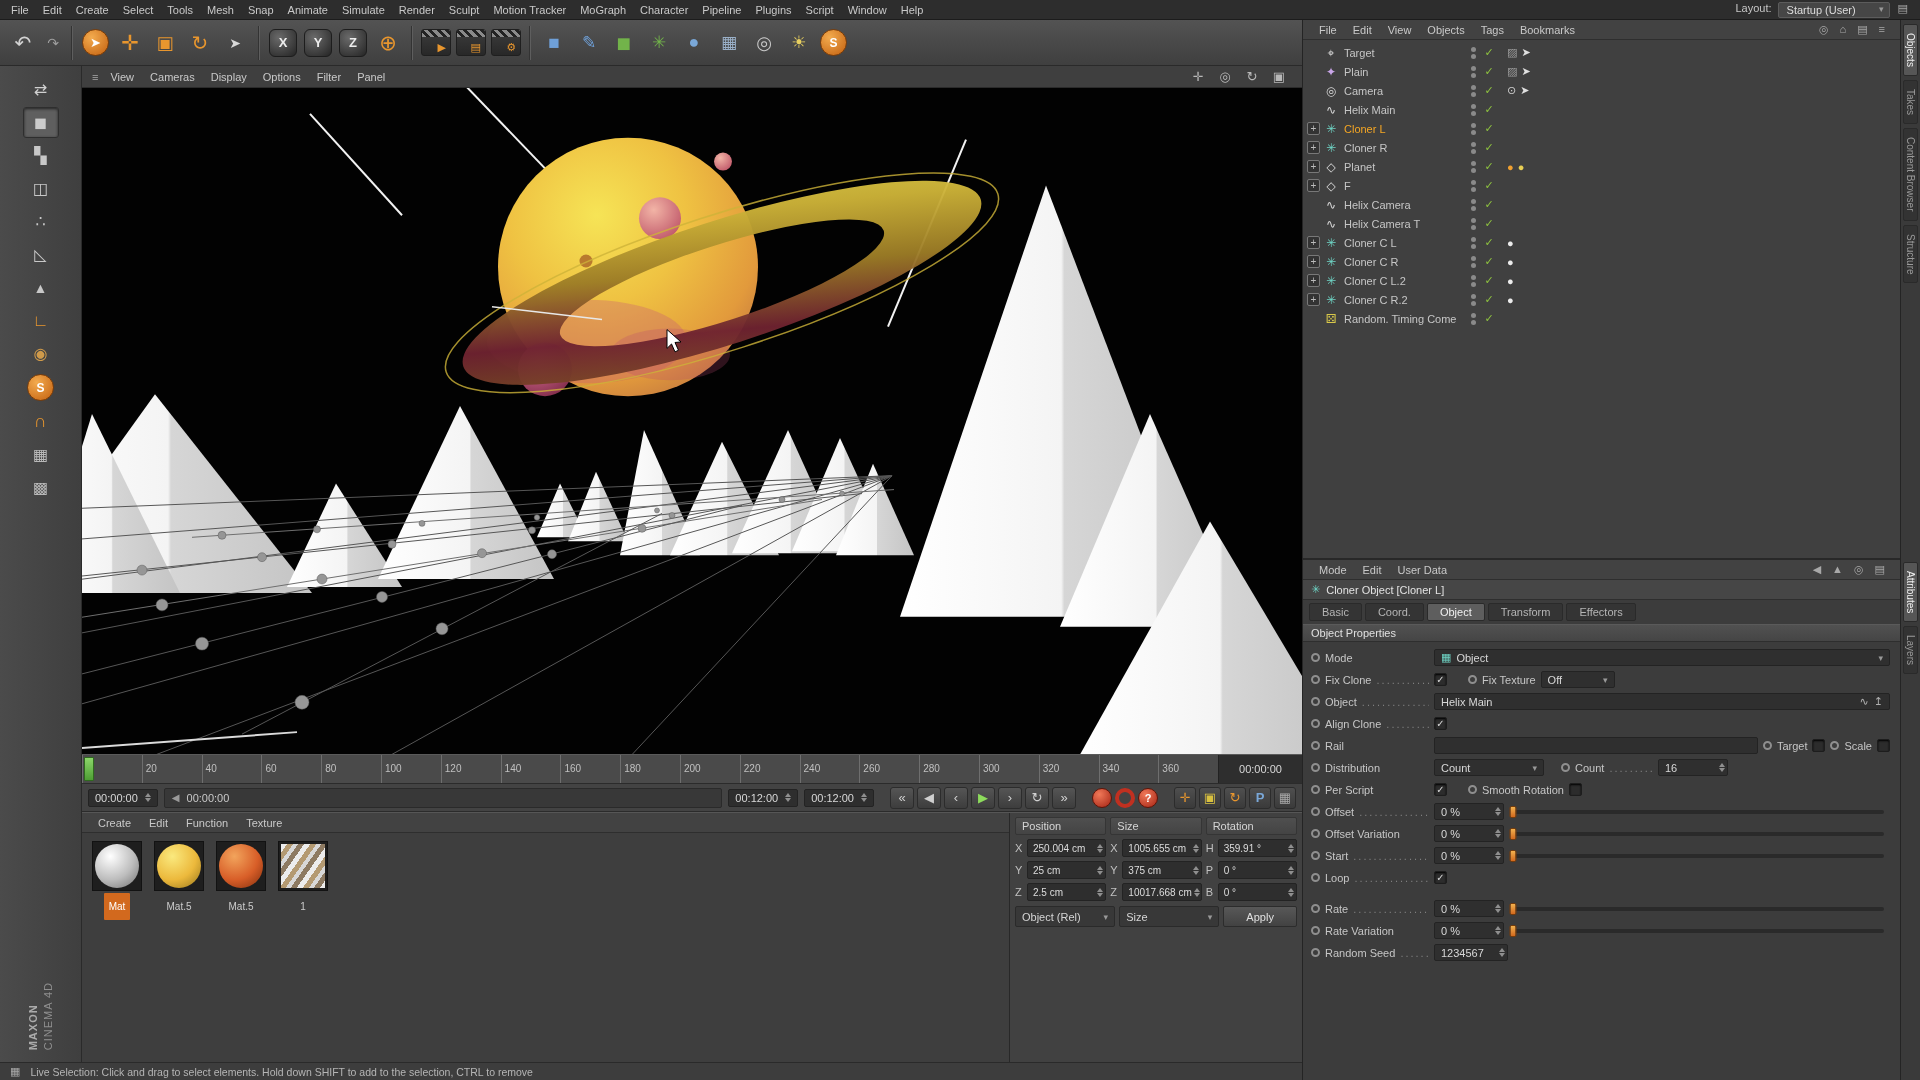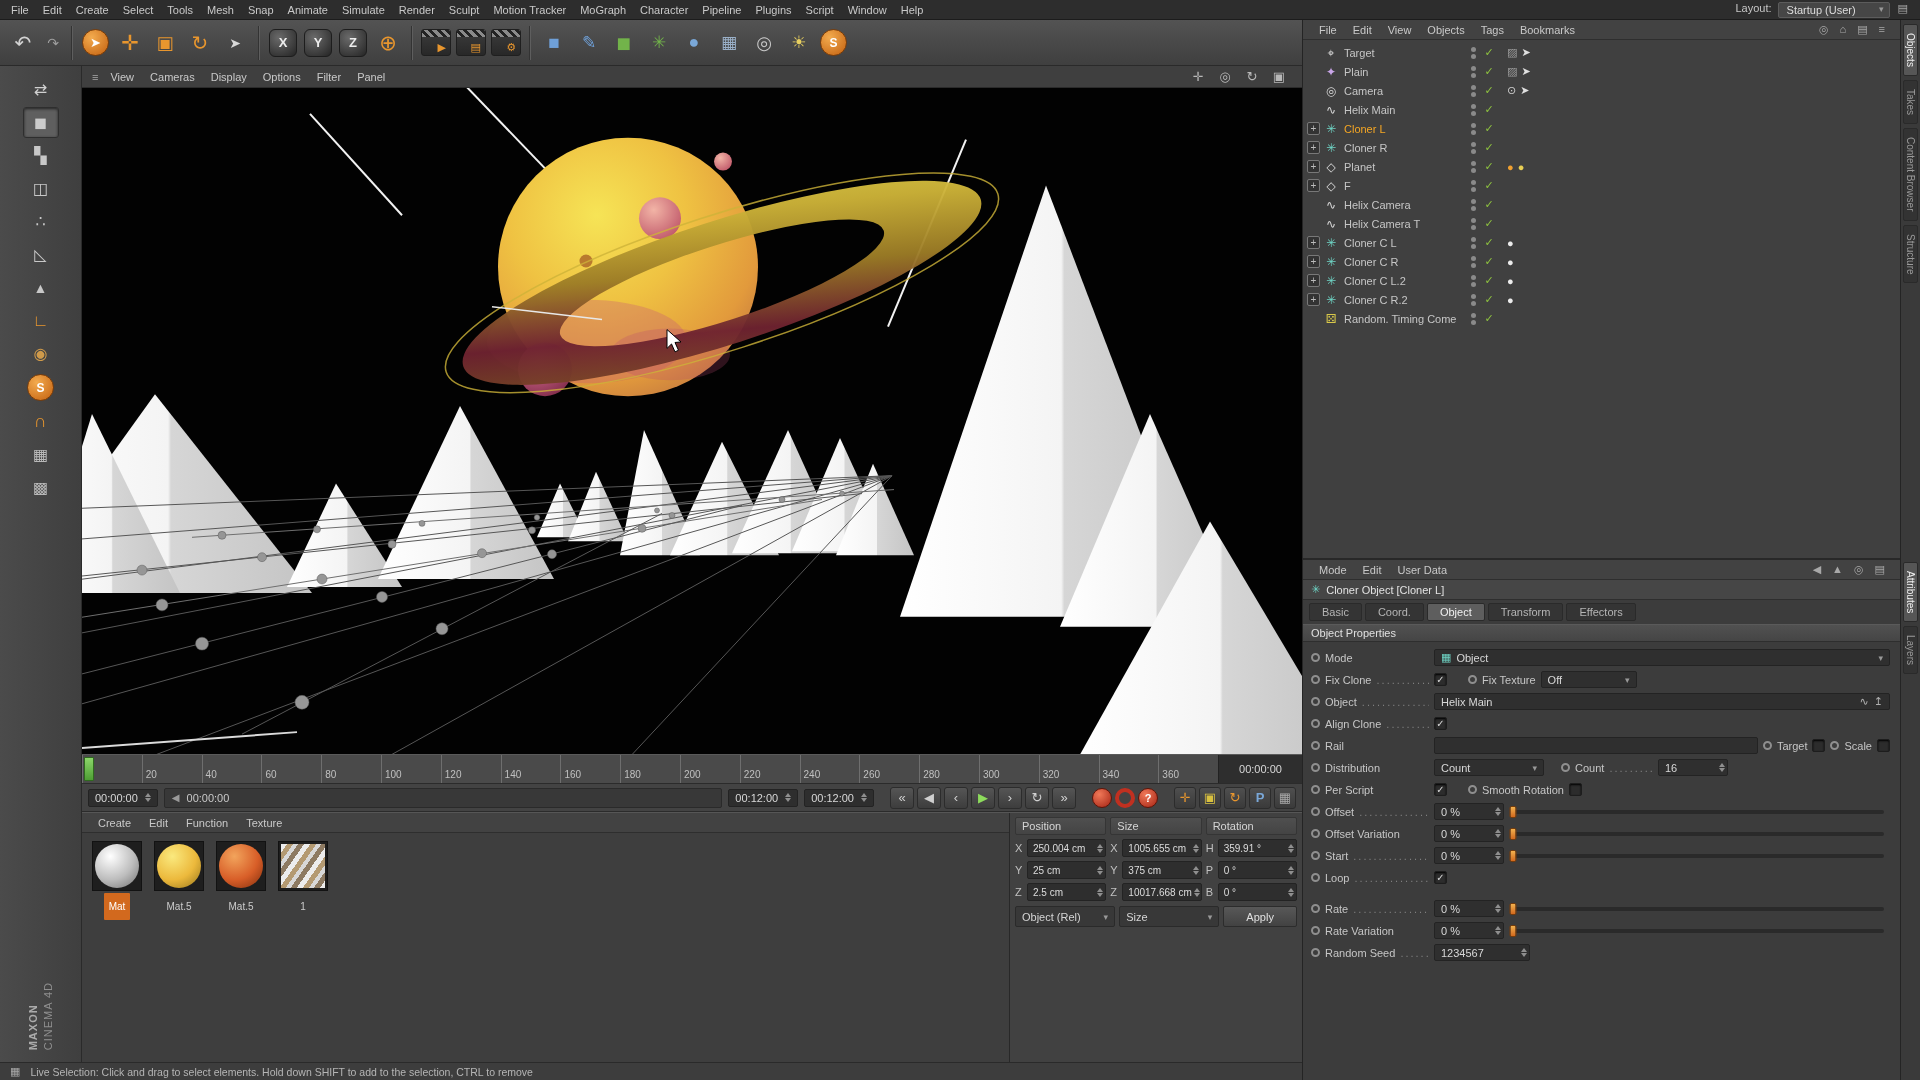--- a/index.html
+++ b/index.html
@@ -37,21 +37,21 @@
 .center{flex:1;display:flex;flex-direction:column;min-width:0;background:#3c3c3c}
 .vp-menubar{height:22px;background:#3f3f3f;border-bottom:1px solid #2b2b2b;display:flex;align-items:center;padding:0 8px;gap:2px;flex:none}
 .vp-menubar .menu-item{padding:2px 8px}
 .vp-nav{margin-left:auto;display:flex;gap:9px;padding-right:6px}
 .nav-icon{width:18px;height:18px;display:flex;align-items:center;justify-content:center;color:#b8b8b8;font-size:13px}
 .viewport{flex:1;background:#000;position:relative;overflow:hidden}
 .viewport svg{position:absolute;inset:0;width:100%;height:100%}
 
 .ruler{height:30px;background:#4a4a4a;border-top:1px solid #5a5a5a;border-bottom:1px solid #2b2b2b;display:flex;flex:none}
 .ruler-track{flex:1;display:flex;position:relative;overflow:hidden}
-.tick{flex:1;border-left:1px solid #6e6e6e;color:#c0c0c0;font-size:10px;padding:14px 0 0 3px;white-space:nowrap}
+.tick{flex:1;border-left:1px solid #6e6e6e;color:#c0c0c0;font-size:10px;padding:8px 0 0 3px;white-space:nowrap}
 .playhead{position:absolute;left:2px;top:2px;bottom:2px;width:10px;background:linear-gradient(#8cd66a,#4e9e34);border:1px solid #2f6b1e;border-radius:1px}
 .ruler-time{width:84px;background:#2e2e2e;border-left:1px solid #222;color:#d8d8d8;display:flex;align-items:center;justify-content:center;flex:none}
 .playbar{height:28px;background:#434343;border-bottom:1px solid #2b2b2b;display:flex;align-items:center;gap:6px;padding:0 6px;flex:none}
 .time-field{background:#2e2e2e;border:1px solid #232323;border-radius:2px;color:#d8d8d8;padding:2px 6px;display:flex;align-items:center;gap:5px;white-space:nowrap}
 .range-bar{flex:1;height:20px;background:#383838;border:1px solid #2a2a2a;border-radius:2px;display:flex;align-items:center;padding:0 7px;gap:7px;color:#c8c8c8}
 .arr{color:#9a9a9a;font-size:10px}
 .tr-group{display:flex;gap:3px;margin-left:10px;align-items:center}
 .tr-btn{width:24px;height:22px;display:flex;align-items:center;justify-content:center;background:linear-gradient(#555,#3d3d3d);border:1px solid #2c2c2c;border-radius:3px;color:#d0d0d0;font-size:13px}
 .tr-btn.play{color:#8ddc5c}
 .rec{width:20px;height:20px;border-radius:50%;display:flex;align-items:center;justify-content:center;flex:none}
@@ -113,21 +113,21 @@
 .am-body{flex:1;padding:6px 10px 0 8px;display:flex;flex-direction:column;gap:3px;overflow:hidden}
 .am-row{display:flex;align-items:center;height:19px;gap:5px;flex:none}
 .adot{width:9px;height:9px;border-radius:50%;border:2px solid #8f8f8f;flex:none}
 .am-label{color:#c6c6c6;white-space:nowrap}
 .am-label.w{width:104px;overflow:hidden;flex:none}
 .am-label.lead::after{content:" ...........................";letter-spacing:2px;color:#7f7f7f}
 .am-select{height:17px;background:#2f2f2f;border:1px solid #232323;border-radius:2px;display:flex;align-items:center;gap:5px;padding:0 6px;color:#d8d8d8;white-space:nowrap}
 .am-select::after{content:"▾";margin-left:auto;color:#999;font-size:9px;padding-left:8px}
 .grow{flex:1}
 .w110{width:110px;flex:none}
-.w90{width:96px;flex:none}
+.w90{width:74px;flex:none}
 .w70{width:70px;flex:none}
 .am-field{height:17px;background:#2f2f2f;border:1px solid #232323;border-radius:2px;display:flex;align-items:center;justify-content:space-between;padding:0 2px 0 6px;color:#d8d8d8;white-space:nowrap}
 .am-link{flex:1;height:17px;background:#2f2f2f;border:1px solid #232323;border-radius:2px;display:flex;align-items:center;padding:0 6px;gap:6px;color:#d8d8d8}
 .link-icons{margin-left:auto;display:flex;gap:5px;color:#b0b0b0;font-size:11px}
 .cb{width:13px;height:13px;background:#2c2c2c;border:1px solid #1d1d1d;border-radius:2px;display:flex;align-items:center;justify-content:center;color:#d8d8d8;font-size:10px;flex:none;box-shadow:inset 0 1px 2px #000}
 .slider{flex:1;height:4px;background:#2a2a2a;border-radius:2px;position:relative;margin:0 6px 0 4px}
 .handle{position:absolute;top:-4px;width:7px;height:12px;background:linear-gradient(#f2b14e,#d2691e);border:1px solid #7a3c08;border-radius:2px;transform:translateX(-50%)}
 .gap6{height:6px;flex:none}
 
 .right-strip{width:20px;background:#3a3a3a;border-left:1px solid #242424;display:flex;flex-direction:column;padding-top:4px;flex:none}

